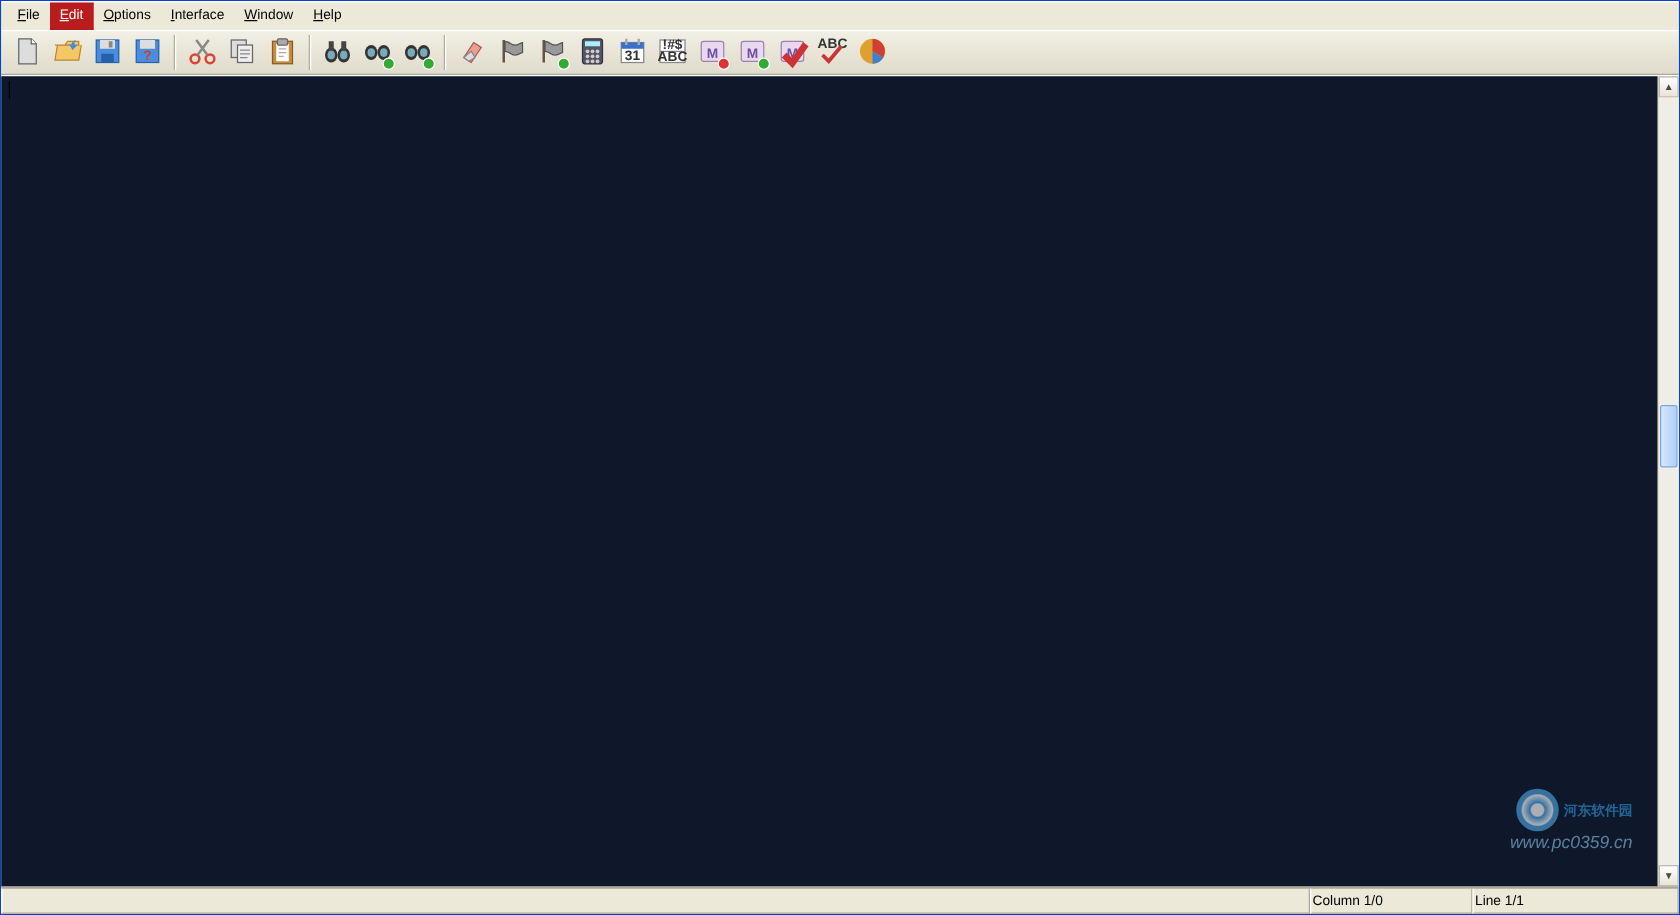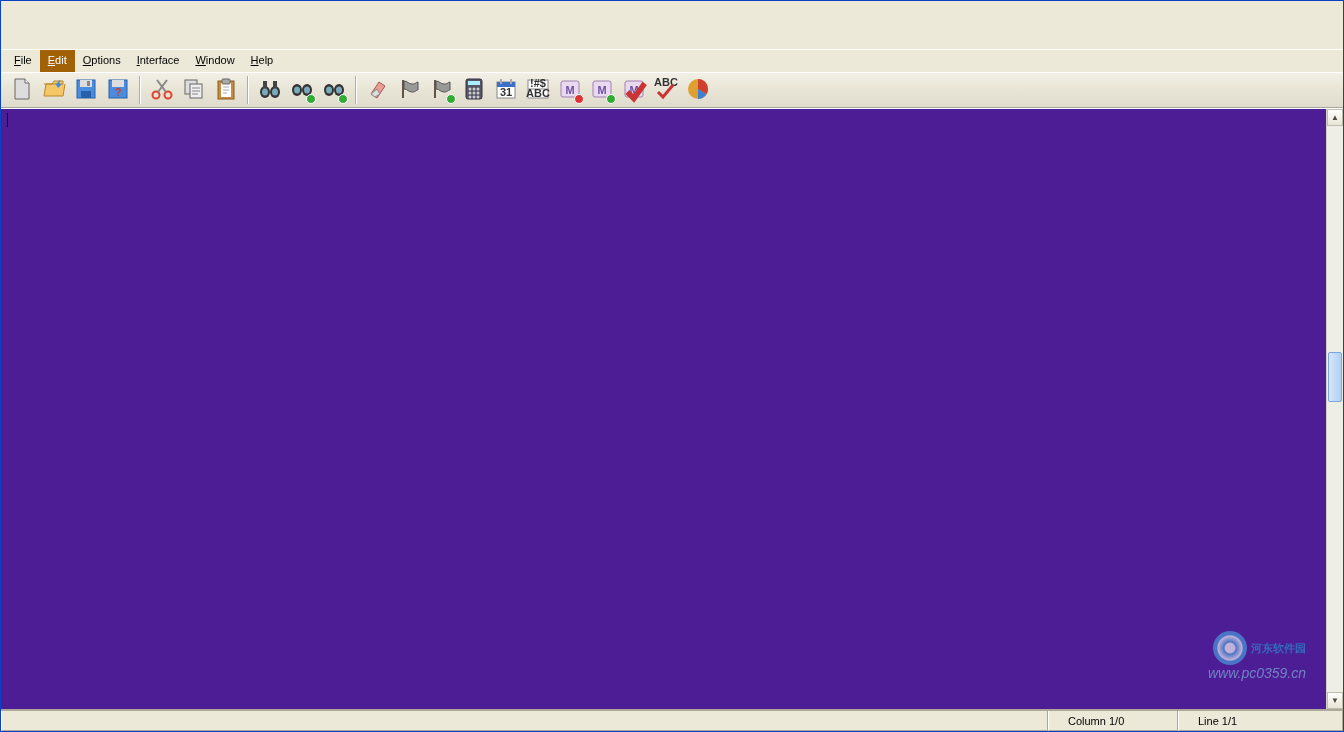--- a/index.html
+++ b/index.html
@@ -9,40 +9,40 @@
 
 .titlebar { height: 30px; background: linear-gradient(to bottom, #3c8cf0 0%, #1a5ed8 8%, #0842c6 40%, #0842c6 88%, #0537a8 100%); display: flex; align-items: center; padding: 0 3px 0 6px; color: #fff; font-weight: bold; font-size: 13px; }
 .titlebar .app-icon { width: 16px; height: 16px; margin-right: 5px; background: #fff; border-radius: 1px; display:flex; align-items:center; justify-content:center; font-size:7px; color:#2a7; font-weight:bold; }
 .titlebar .title { flex: 1; text-shadow: 1px 1px 1px rgba(0,0,0,.4); }
 .win-btns { display: flex; gap: 2px; }
 .win-btn { width: 23px; height: 23px; border: 1px solid #fff; border-radius: 3px; display:flex; align-items:center; justify-content:center; color:#fff; font-weight:bold; cursor:default; }
 .min-btn,.max-btn { background: linear-gradient(to bottom,#5aa5f6,#1f63d6 50%,#1a52c4 50%,#276be0); }
 .close-btn { background: linear-gradient(to bottom,#f6a48b,#e7573b 50%,#d83f22 50%,#e8684c); }
 .win-btn svg { width:13px; height:13px; }
 
-.menubar { height: 23px; background: #ece9d8; border-top:1px solid #fff; display:flex; align-items:stretch; padding:0 5px;margin-top:48px; }
+.menubar { height: 23px; background: #ece9d8; border-top:1px solid #fff; display:flex; align-items:stretch; padding:0 5px; }
 .menu-item { padding: 4px 8px 3px; cursor:default; }
-.menu-item.active { background: #a16207; color:#fff; }
+.menu-item.active { background: #b91c1c; color:#fff; }
 .menu-item u { text-decoration: underline; }
 
 .toolbar { height: 36px; background: linear-gradient(to bottom,#f2f0e6,#e8e5d6 50%,#e0dccd); border-top:1px solid #fff; border-bottom:1px solid #aca899; display:flex; align-items:center; padding:0 6px; gap:2px; }
 .tb-sep { width:2px; height:28px; border-left:1px solid #b0ad9c; border-right:1px solid #fff; margin:0 4px; }
 .tb-btn { width:30px; height:30px; display:flex; align-items:center; justify-content:center; position:relative; cursor:default; }
 .tb-btn svg { width:26px; height:26px; }
 
 .editor-wrap { flex:1; display:flex; background:#ece9d8; border-top:1px solid #fff; }
-.editor { flex:1; background:#4c1d95; padding:4px 6px; position:relative; }
+.editor { flex:1; background:#0f172a; padding:4px 6px; position:relative; }
 .caret { width:1px; height:14px; background:#000; }
 .vscroll { width:17px; background:#e8e5d6; border-left:1px solid #d6d2c2; display:flex; flex-direction:column; }
 .sb-btn { height:17px; background:linear-gradient(to bottom,#fefefe,#e8e5d6); border:1px solid #c0bcaf; display:flex; align-items:center; justify-content:center; font-size:8px; color:#4d4a3f; }
 .sb-track { flex:1; background:#efeee6; position:relative; }
 .sb-thumb { position:absolute; left:1px; right:1px; top:40%; height:50px; background:linear-gradient(to right,#d8e6fb,#afd0f7); border:1px solid #7aa5e0; border-radius:2px; }
 
 .statusbar { height:22px; background:#ece9d8; border-top:2px solid #aca899; display:flex; align-items:stretch; }
-.status-cell { border:1px solid #aca899; border-top:none; border-left:1px solid #fff; display:flex; align-items:center; padding:0 19px; }
+.status-cell { border:1px solid #aca899; border-top:none; border-left:1px solid #fff; display:flex; align-items:center; padding:0 1px; }
 .status-main { flex:1; }
 .status-col { width:130px; }
 .status-line { width:165px; }
 
 .watermark { position:absolute; right:20px; bottom:28px; opacity:.65; text-align:right; pointer-events:none; }
 .watermark .big { font-size:26px; font-family: "Microsoft YaHei", sans-serif; color:#2a8fcf; font-weight:bold; display:flex; align-items:center; gap:4px; justify-content:flex-end; }
 .watermark .url { font-size:14px; color:#83b9dd; font-family: Arial; font-style: italic; }
 .wm-logo { width:34px; height:34px; border-radius:50%; background:radial-gradient(circle,#fff 20%,#4aa3e0 25%,#fff 50%,#4aa3e0 55%); position:relative; }
 
 .badge-dot { position:absolute; right:1px; bottom:1px; width:10px; height:10px; border-radius:50%; border:1px solid #fff; }

